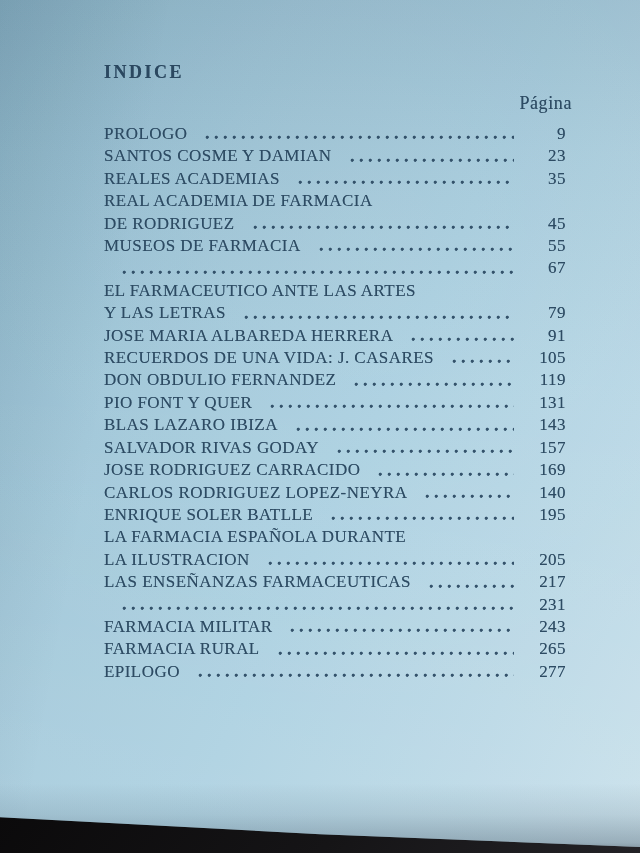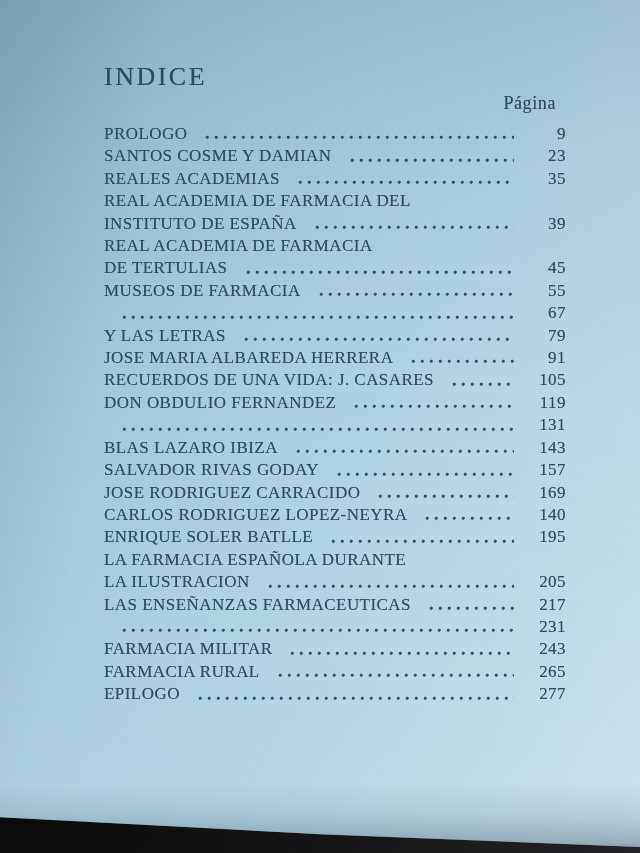--- a/index.html
+++ b/index.html
@@ -53,31 +53,31 @@
     inset: 0;
     color: #2d4b63;
     filter: blur(0.25px);
   }
 
   .title {
     position: absolute;
     left: 104px;
     top: 62px;
     margin: 0;
-    font-size: 26px;
-    font-weight: normal;
+    font-size: 18px;
+    font-weight: bold;
     letter-spacing: 2.5px;
     color: #2b4860;
     text-shadow: 0 0 0.6px rgba(43,72,96,0.55);
   }
 
   .col-header {
     position: absolute;
     top: 93px;
-    right: 84px;
+    right: 68px;
     font-size: 18px;
     letter-spacing: 0.6px;
     text-shadow: 0 0 0.6px rgba(45,75,99,0.5);
   }
 
   .toc {
     position: absolute;
     top: 123px;
     left: 104px;
     right: 74px;
@@ -149,33 +149,25 @@
 
   <div class="entry">
 
     <div class="row">
       <span class="label">REALES ACADEMIAS</span>
       <span class="dots"></span>
       <span class="num">35</span>
     </div>
   </div>
 
-  <div class="entry">
-    <div class="pre">REAL ACADEMIA DE FARMACIA DEL</div>
-    <div class="row">
-      <span class="label">INSTITUTO DE ESPAÑA</span>
-      <span class="dots"></span>
-      <span class="num">39</span>
-    </div>
-  </div>
 
   <div class="entry">
     <div class="pre">REAL ACADEMIA DE FARMACIA</div>
     <div class="row">
-      <span class="label">DE TERTULIAS</span>
+      <span class="label">DE RODRIGUEZ</span>
       <span class="dots"></span>
       <span class="num">45</span>
     </div>
   </div>
 
   <div class="entry">
 
     <div class="row">
       <span class="label">MUSEOS DE FARMACIA</span>
       <span class="dots"></span>
@@ -185,20 +177,21 @@
 
   <div class="entry">
 
     <div class="row">
       <span class="dots"></span>
       <span class="num">67</span>
     </div>
   </div>
 
   <div class="entry">
+    <div class="pre">EL FARMACEUTICO ANTE LAS ARTES</div>
     <div class="row">
       <span class="label">Y LAS LETRAS</span>
       <span class="dots"></span>
       <span class="num">79</span>
     </div>
   </div>
 
   <div class="entry">
 
     <div class="row">
@@ -222,20 +215,21 @@
     <div class="row">
       <span class="label">DON OBDULIO FERNANDEZ</span>
       <span class="dots"></span>
       <span class="num">119</span>
     </div>
   </div>
 
   <div class="entry">
 
     <div class="row">
+      <span class="label">PIO FONT Y QUER</span>
       <span class="dots"></span>
       <span class="num">131</span>
     </div>
   </div>
 
   <div class="entry">
 
     <div class="row">
       <span class="label">BLAS LAZARO IBIZA</span>
       <span class="dots"></span>

